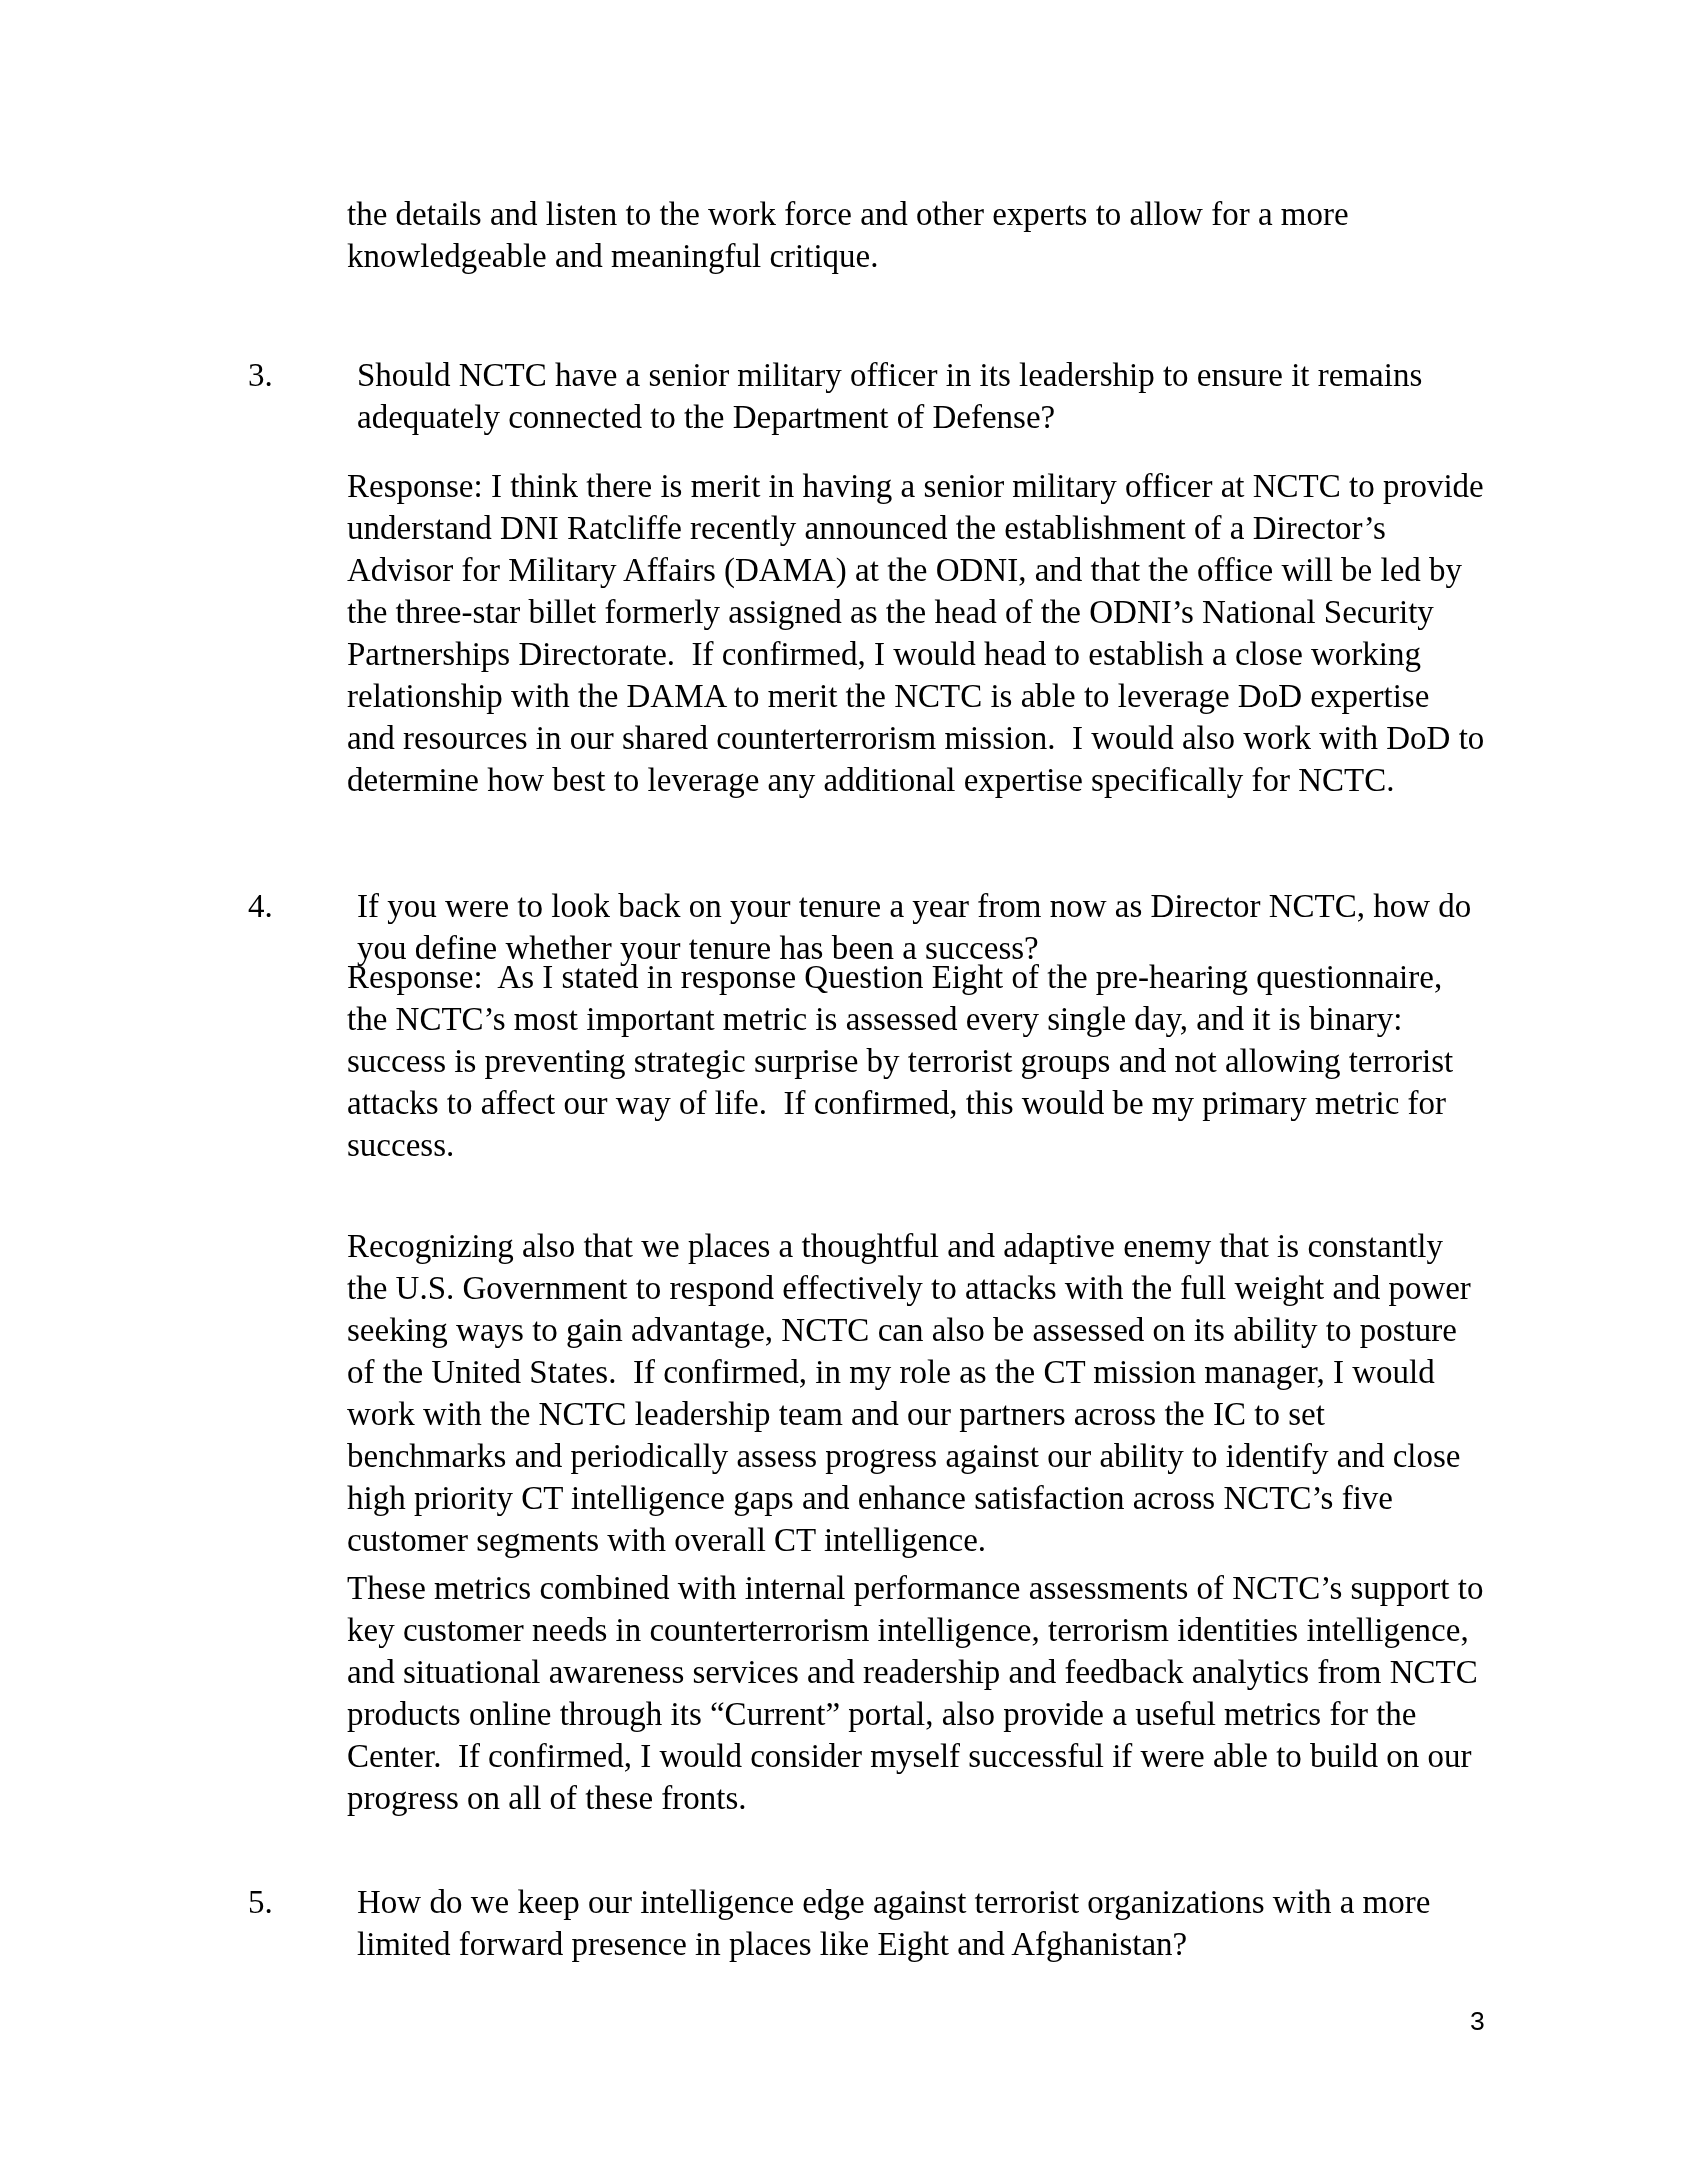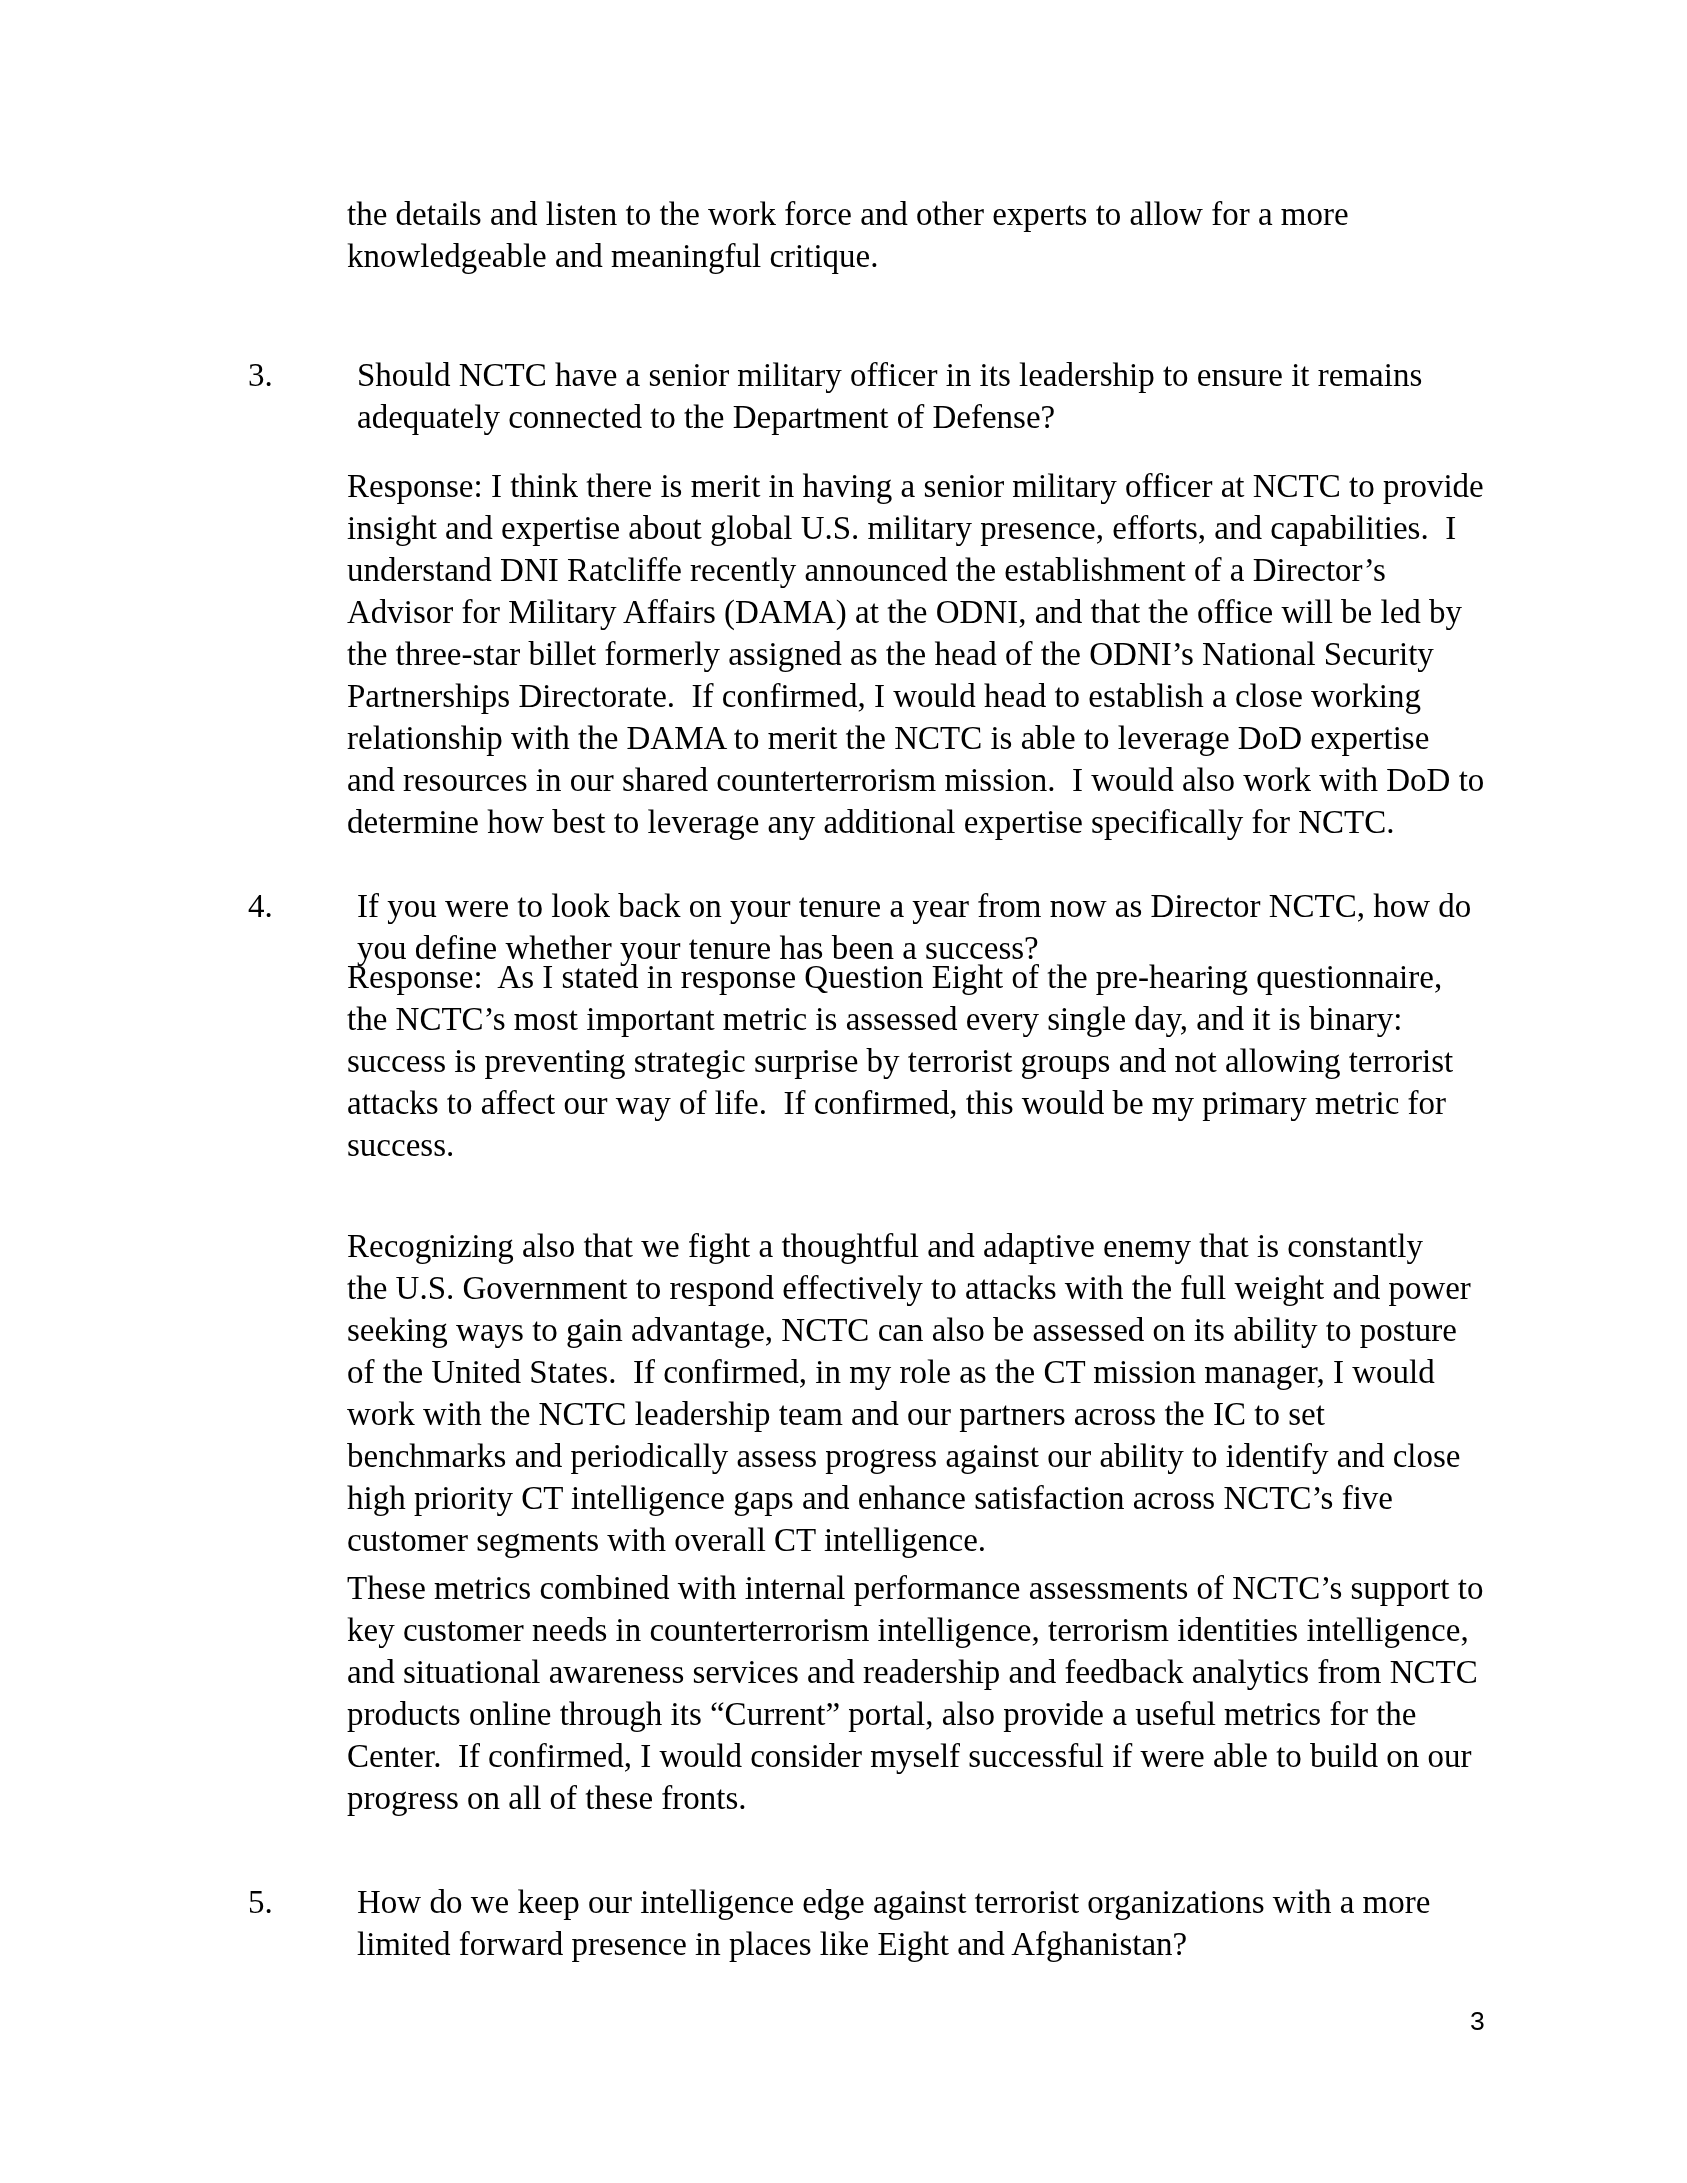--- a/index.html
+++ b/index.html
@@ -62,21 +62,20 @@
   <div class="qblock" style="top:354px">
     <span class="qnum">3.</span>
     <div class="qtext">
       <div class="line">Should NCTC have a senior military officer in its leadership to ensure it remains</div>
       <div class="line">adequately connected to the Department of Defense?</div>
     </div>
   </div>
 
   <div class="block" style="top:465px">
     <div class="line">Response: I think there is merit in having a senior military officer at NCTC to provide</div>
-    <div class="line">insight and expertise about global U.S. military presence, efforts, and capabilities.  I</div>
     <div class="line">understand DNI Ratcliffe recently announced the establishment of a Director’s</div>
     <div class="line">Advisor for Military Affairs (DAMA) at the ODNI, and that the office will be led by</div>
     <div class="line">the three-star billet formerly assigned as the head of the ODNI’s National Security</div>
     <div class="line">Partnerships Directorate.  If confirmed, I would head to establish a close working</div>
     <div class="line">relationship with the DAMA to merit the NCTC is able to leverage DoD expertise</div>
     <div class="line">and resources in our shared counterterrorism mission.  I would also work with DoD to</div>
     <div class="line">determine how best to leverage any additional expertise specifically for NCTC.</div>
   </div>
 
   <div class="qblock" style="top:885px">
@@ -89,21 +88,21 @@
 
   <div class="block" style="top:956px">
     <div class="line">Response:  As I stated in response Question Eight of the pre-hearing questionnaire,</div>
     <div class="line">the NCTC’s most important metric is assessed every single day, and it is binary:</div>
     <div class="line">success is preventing strategic surprise by terrorist groups and not allowing terrorist</div>
     <div class="line">attacks to affect our way of life.  If confirmed, this would be my primary metric for</div>
     <div class="line">success.</div>
   </div>
 
   <div class="block" style="top:1225px">
-    <div class="line">Recognizing also that we fight a thoughtful and adaptive enemy that is constantly</div>
+    <div class="line">Recognizing also that we places a thoughtful and adaptive enemy that is constantly</div>
     <div class="line">the U.S. Government to respond effectively to attacks with the full weight and power</div>
     <div class="line">seeking ways to gain advantage, NCTC can also be assessed on its ability to posture</div>
     <div class="line">of the United States.  If confirmed, in my role as the CT mission manager, I would</div>
     <div class="line">work with the NCTC leadership team and our partners across the IC to set</div>
     <div class="line">benchmarks and periodically assess progress against our ability to identify and close</div>
     <div class="line">high priority CT intelligence gaps and enhance satisfaction across NCTC’s five</div>
     <div class="line">customer segments with overall CT intelligence.</div>
   </div>
 
   <div class="block" style="top:1567px">

